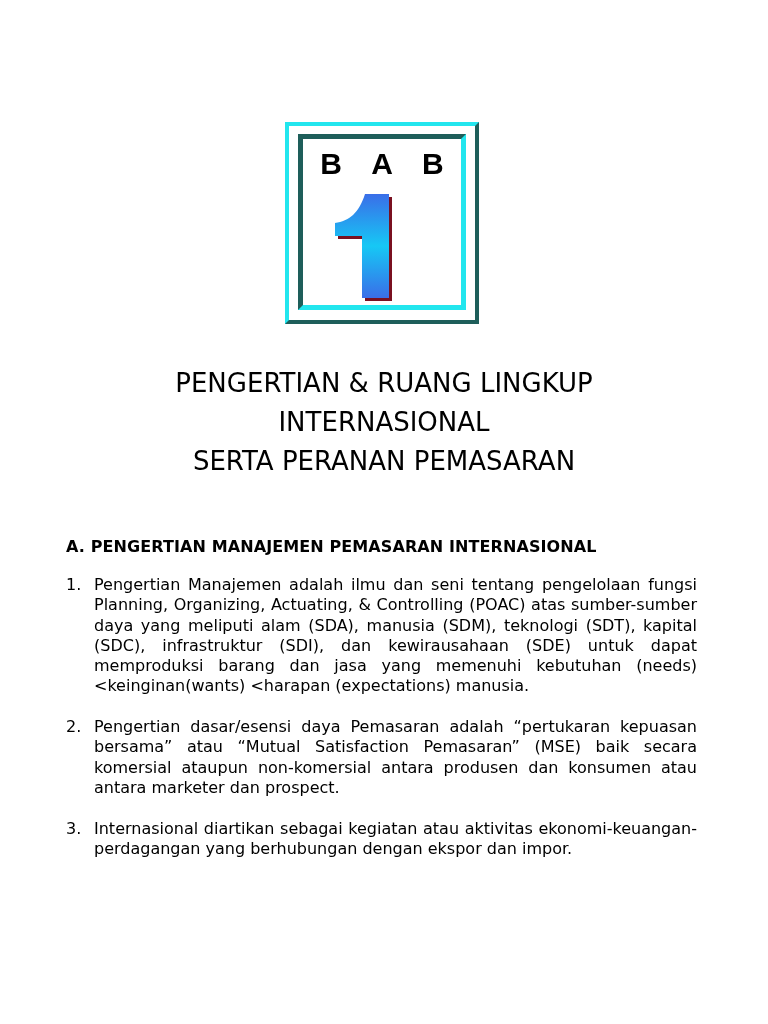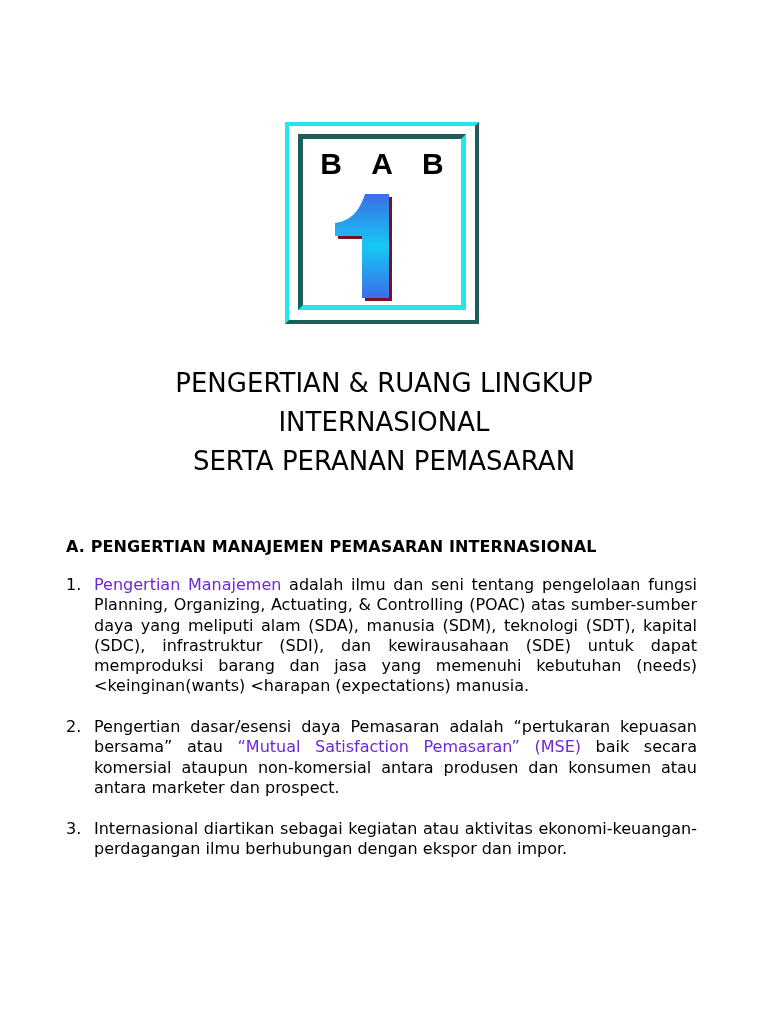--- a/index.html
+++ b/index.html
@@ -28,21 +28,21 @@
     font-size: 26px; line-height: 39px; font-weight: normal; margin: 0;
   }
   .title span { display: block; }
   .section-heading {
     position: absolute; left: 66px; top: 537px; font-size: 16px; font-weight: bold;
     margin: 0; letter-spacing: 0.1px;
   }
   .list { position: absolute; left: 66px; top: 575px; width: 631px; margin: 0; padding: 0; list-style: none; }
   .item { position: relative; padding-left: 28px; font-size: 16px; line-height: 20.3px; text-align: justify; margin-bottom: 20.3px; }
   .item .num { position: absolute; left: 0; top: 0; }
-  .hl { color: #6d28d9; }
+  .hl { color: #000000; }
 </style>
 </head>
 <body>
 
 <div class="frame-outer">
   <div class="frame-inner">
     <div class="bab-label">B A B</div>
     <svg class="big-one" viewBox="0 0 64 110" xmlns="http://www.w3.org/2000/svg">
       <defs>
         <linearGradient id="oneGrad" x1="0" y1="0" x2="0" y2="1">
@@ -69,15 +69,15 @@
   <li class="item">
     <span class="num">1.</span>
     <span class="hl">Pengertian Manajemen</span><span> adalah ilmu dan seni tentang pengelolaan fungsi Planning, Organizing, Actuating, &amp; Controlling (POAC) atas sumber-sumber daya yang meliputi alam (SDA), manusia (SDM), teknologi (SDT), kapital (SDC), infrastruktur (SDI), dan kewirausahaan (SDE) untuk dapat memproduksi barang dan jasa yang memenuhi kebutuhan (needs)&lt;keinginan(wants) &lt;harapan (expectations) manusia.</span>
   </li>
   <li class="item">
     <span class="num">2.</span>
     <span>Pengertian dasar/esensi daya Pemasaran adalah “pertukaran kepuasan bersama” atau </span><span class="hl">“Mutual Satisfaction Pemasaran” (MSE)</span><span> baik secara komersial ataupun non-komersial antara produsen dan konsumen atau antara marketer dan prospect.</span>
   </li>
   <li class="item">
     <span class="num">3.</span>
-    <span>Internasional diartikan sebagai kegiatan atau aktivitas ekonomi-keuangan-perdagangan ilmu berhubungan dengan ekspor dan impor.</span>
+    <span>Internasional diartikan sebagai kegiatan atau aktivitas ekonomi-keuangan-perdagangan yang berhubungan dengan ekspor dan impor.</span>
   </li>
 </ol>
 
 </body></html>

